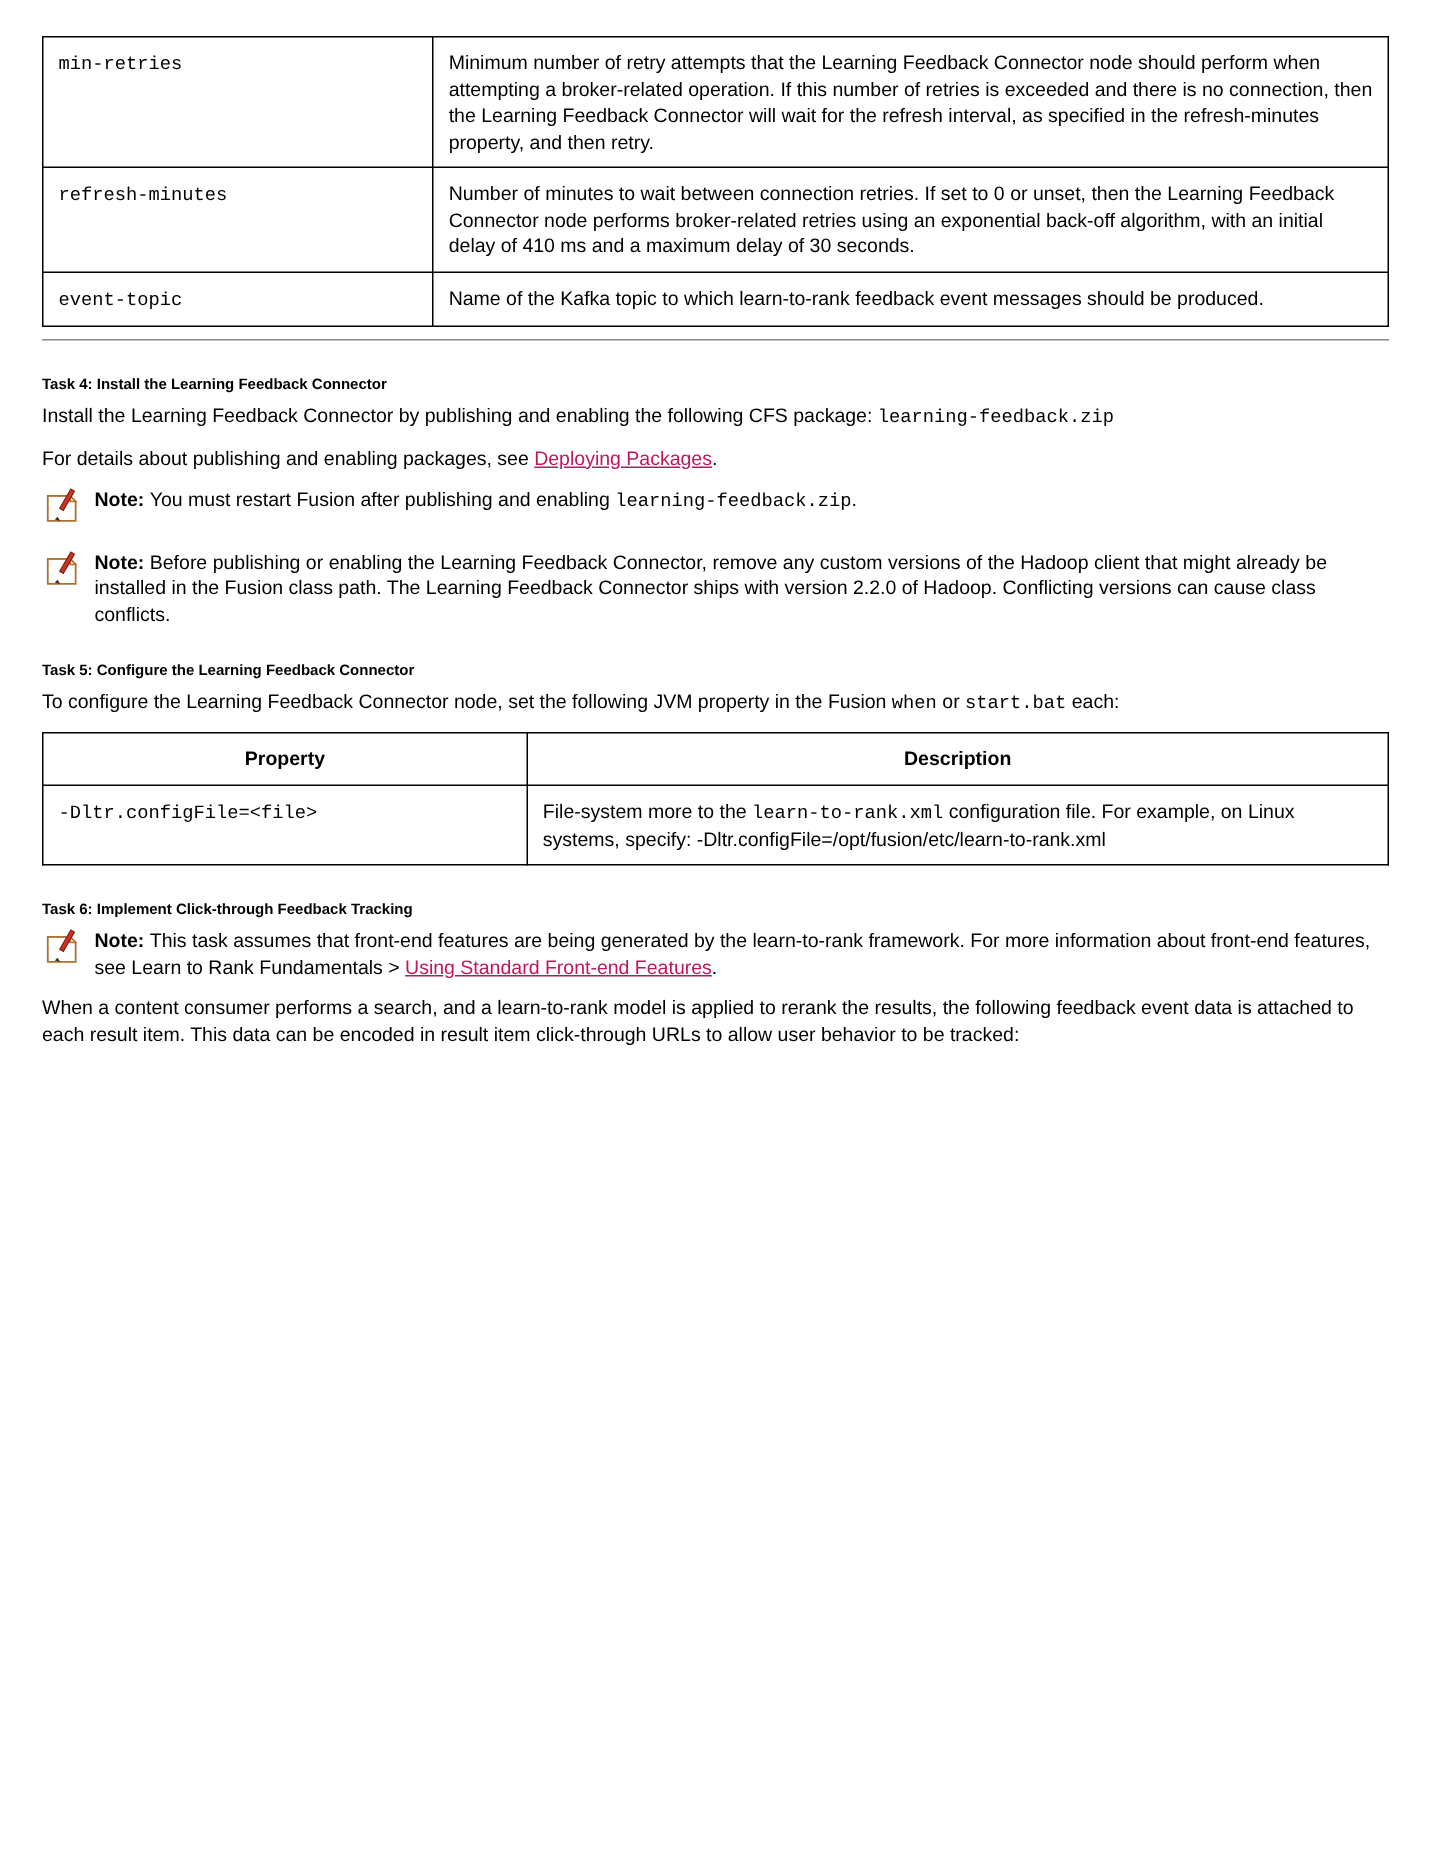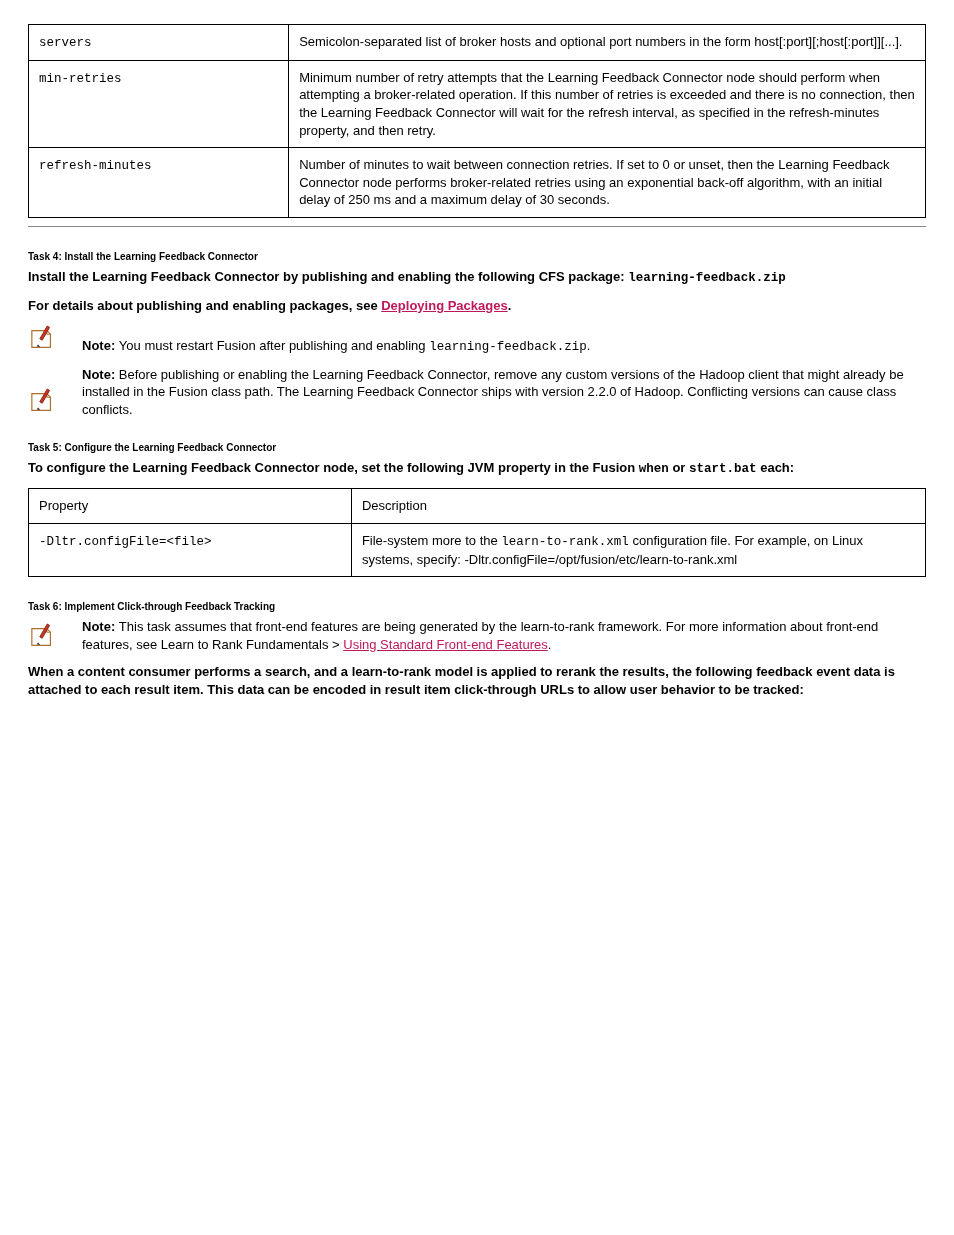--- a/index.html
+++ b/index.html
@@ -19,46 +19,46 @@
   }
   table.data th, table.data td {
     border: 1px solid #000;
     padding: 8px 10px;
     vertical-align: top;
     text-align: left;
     font-size: 13px;
     line-height: 1.35;
   }
   table.data th {
-    font-weight: normal;
+    font-weight: bold;
     background: #fff;
+    text-align: center;
   }
   hr.sep {
     border: none;
     border-top: 1px solid #888;
     margin: 8px 0 18px 0;
   }
   h3.h3 {
     font-size: 10px;
     font-weight: bold;
     margin: 24px 0 6px 0;
   }
   p.para {
     margin: 0 0 10px 0;
     line-height: 1.35;
-    font-weight: bold;
   }
   a.link {
     color: #be185d;
     text-decoration: underline;
   }
   .note-row {
     display: flex;
-    align-items: flex-end;
-    gap: 24px;
+    align-items: flex-start;
+    gap: 5px;
     margin: 6px 0 10px 0;
     line-height: 1.35;
   }
   .note-row .icon { flex: 0 0 auto; margin-top: 1px; }
   .note-row .txt { flex: 1 1 auto; }
   .note-label { font-weight: bold; }
   code, span.code {
     font-family: "Courier New", Courier, monospace;
     font-size: 12.5px;
   }
@@ -67,30 +67,30 @@
   .col-prop2 { width: 36%; }
   .col-desc2 { width: 64%; }
   svg.note-icon { width: 30px; height: 26px; }
 </style>
 </head>
 <body>
 
 <table class="data">
   <tbody>
     <tr>
-      <td class="col-prop"><span class="code">servers</span></td>
-      <td class="col-desc">Semicolon-separated list of broker hosts and optional port numbers in the form host[:port][;host[:port]][...].</td>
-    </tr>
-    <tr>
       <td class="col-prop"><span class="code">min-retries</span></td>
       <td class="col-desc">Minimum number of retry attempts that the Learning Feedback Connector node should perform when attempting a broker-related operation. If this number of retries is exceeded and there is no connection, then the Learning Feedback Connector will wait for the refresh interval, as specified in the refresh-minutes property, and then retry.</td>
     </tr>
     <tr>
       <td class="col-prop"><span class="code">refresh-minutes</span></td>
-      <td class="col-desc">Number of minutes to wait between connection retries. If set to 0 or unset, then the Learning Feedback Connector node performs broker-related retries using an exponential back-off algorithm, with an initial delay of 250 ms and a maximum delay of 30 seconds.</td>
+      <td class="col-desc">Number of minutes to wait between connection retries. If set to 0 or unset, then the Learning Feedback Connector node performs broker-related retries using an exponential back-off algorithm, with an initial delay of 410 ms and a maximum delay of 30 seconds.</td>
+    </tr>
+    <tr>
+      <td class="col-prop"><span class="code">event-topic</span></td>
+      <td class="col-desc">Name of the Kafka topic to which learn-to-rank feedback event messages should be produced.</td>
     </tr>
   </tbody>
 </table>
 
 <hr class="sep">
 
 <h3 class="h3">Task 4: Install the Learning Feedback Connector</h3>
 <p class="para">
   <span>Install the Learning Feedback Connector by publishing and enabling the following CFS package: </span><span class="code">learning-feedback.zip</span>
 </p>

